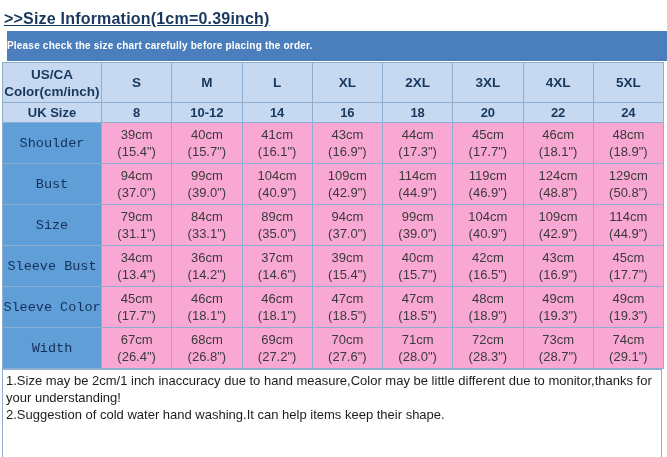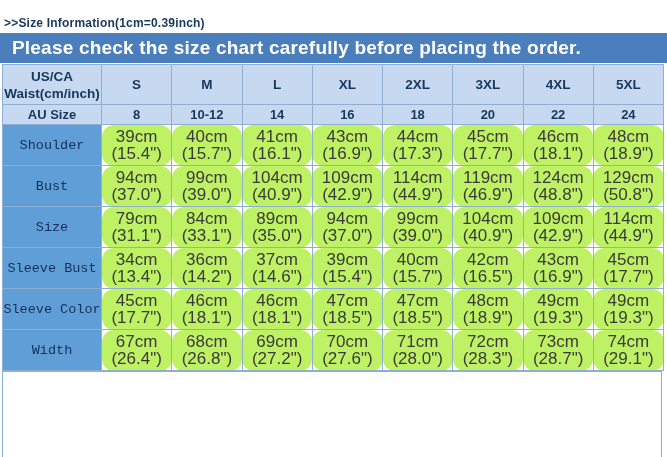--- a/index.html
+++ b/index.html
@@ -10,35 +10,37 @@
     --navy:#17375d;
     --data-text:#3a3a3a;
   }
   *{box-sizing:border-box;}
   html,body{margin:0;padding:0;}
   body{
     width:667px;height:457px;overflow:hidden;background:#ffffff;
     font-family:"Liberation Sans","DejaVu Sans",sans-serif;
   }
   .title{
-    padding:16px 0 3px 4px;
+    padding:10px 0 3px 4px;
     color:var(--navy);
-    font-size:12px;
+    font-size:16px;
     font-weight:bold;
     letter-spacing:.2px;
+    text-decoration:underline;
   }
   .banner{
     background:var(--banner-bg);
     color:#ffffff;
-    font-size:19px;
+    font-size:10px;
     font-weight:bold;
     height:30px;
     line-height:30px;
-    padding-left:12px;
+    padding-left:0;
     letter-spacing:.2px;
+    margin-left:7px;
   }
   table.chart{
     border-collapse:collapse;
     table-layout:fixed;
     margin:1px 8px 0 2px;
     width:662px;
     text-align:center;
   }
   table.chart th,table.chart td{
     border:1px solid var(--border);
@@ -62,25 +64,24 @@
   }
   tr.meas-row{height:41px;}
   tr.meas-row th{
     background:var(--label-bg);
     color:#15305a;
     font-size:13.5px;
     font-weight:normal;
     font-family:Liberation Mono, monospace;
   }
   tr.meas-row td{
-    background:#bef264;
+    background:#f9a8d4;
     color:var(--data-text);
-    font-size:17px;
+    font-size:13px;
     line-height:17px;
-    border-radius:12px;
   }
   .attention{
     margin-left:2px;
     width:660px;
     height:90px;
     border:1px solid var(--border);
     padding:2px 3px;
     font-size:13px;
     color:#1c1c1c;
     line-height:17px;
@@ -105,37 +106,37 @@
         <col>
         <col>
         <col>
         <col>
         <col>
     </colgroup>
     <thead>
       <tr class="header-row">
         <th class="corner">
           <div>US/CA</div>
-          <div>Waist(cm/inch)</div>
+          <div>Color(cm/inch)</div>
         </th>
 
       <th>S</th>
           <th>M</th>
           <th>L</th>
           <th>XL</th>
           <th>2XL</th>
           <th>3XL</th>
           <th>4XL</th>
           <th>5XL</th>
         </tr>
     </thead>
     <tbody>
 
-        <tr class="size-row">
-          <th>AU Size</th>
+    <tr class="size-row">
+          <th>UK Size</th>
           <td>8</td>
           <td>10-12</td>
           <td>14</td>
           <td>16</td>
           <td>18</td>
           <td>20</td>
           <td>22</td>
           <td>24</td>
         </tr>
         <tr class="meas-row">
@@ -345,15 +346,17 @@
           </td>
           <td>
             <div>74cm</div>
             <div>(29.1")</div>
           </td>
         </tr>
       </tbody>
   </table>
 
   <div class="attention">
+    <div>1.Size may be 2cm/1 inch inaccuracy due to hand measure,Color may be little different due to monitor,thanks for your understanding!</div>
+    <div>2.Suggestion of cold water hand washing.It can help items keep their shape.</div>
   </div>
 
 </div>
 
 </body></html>

